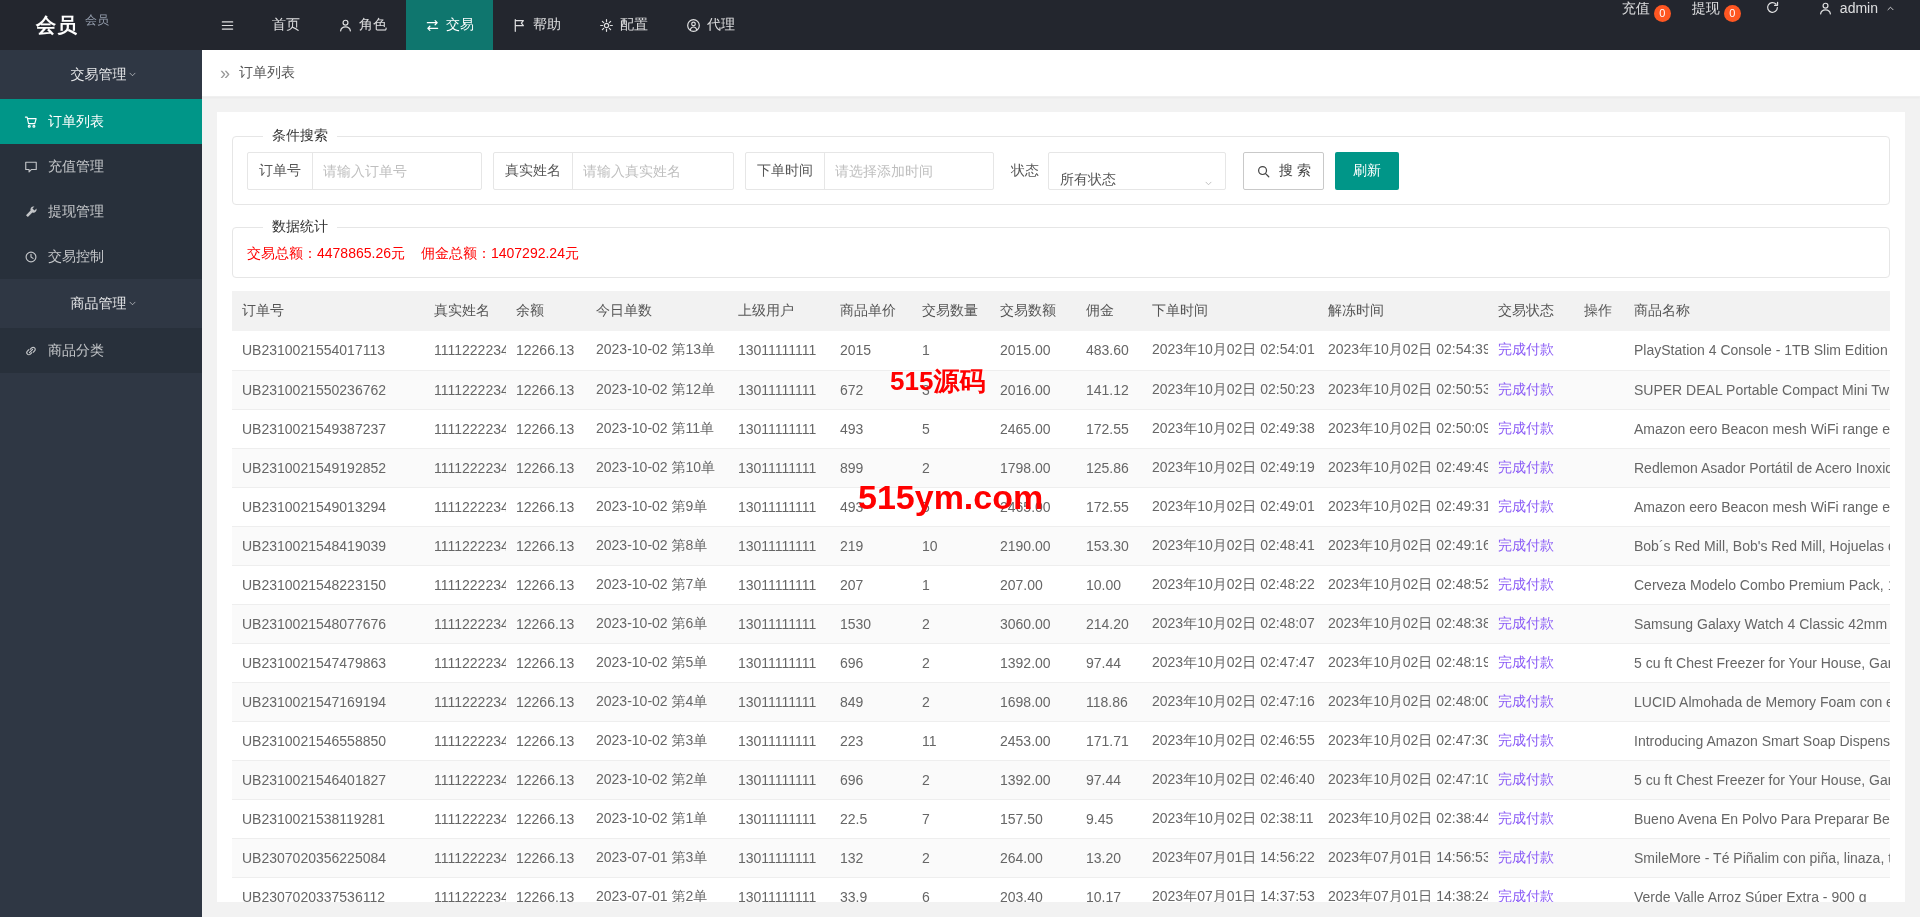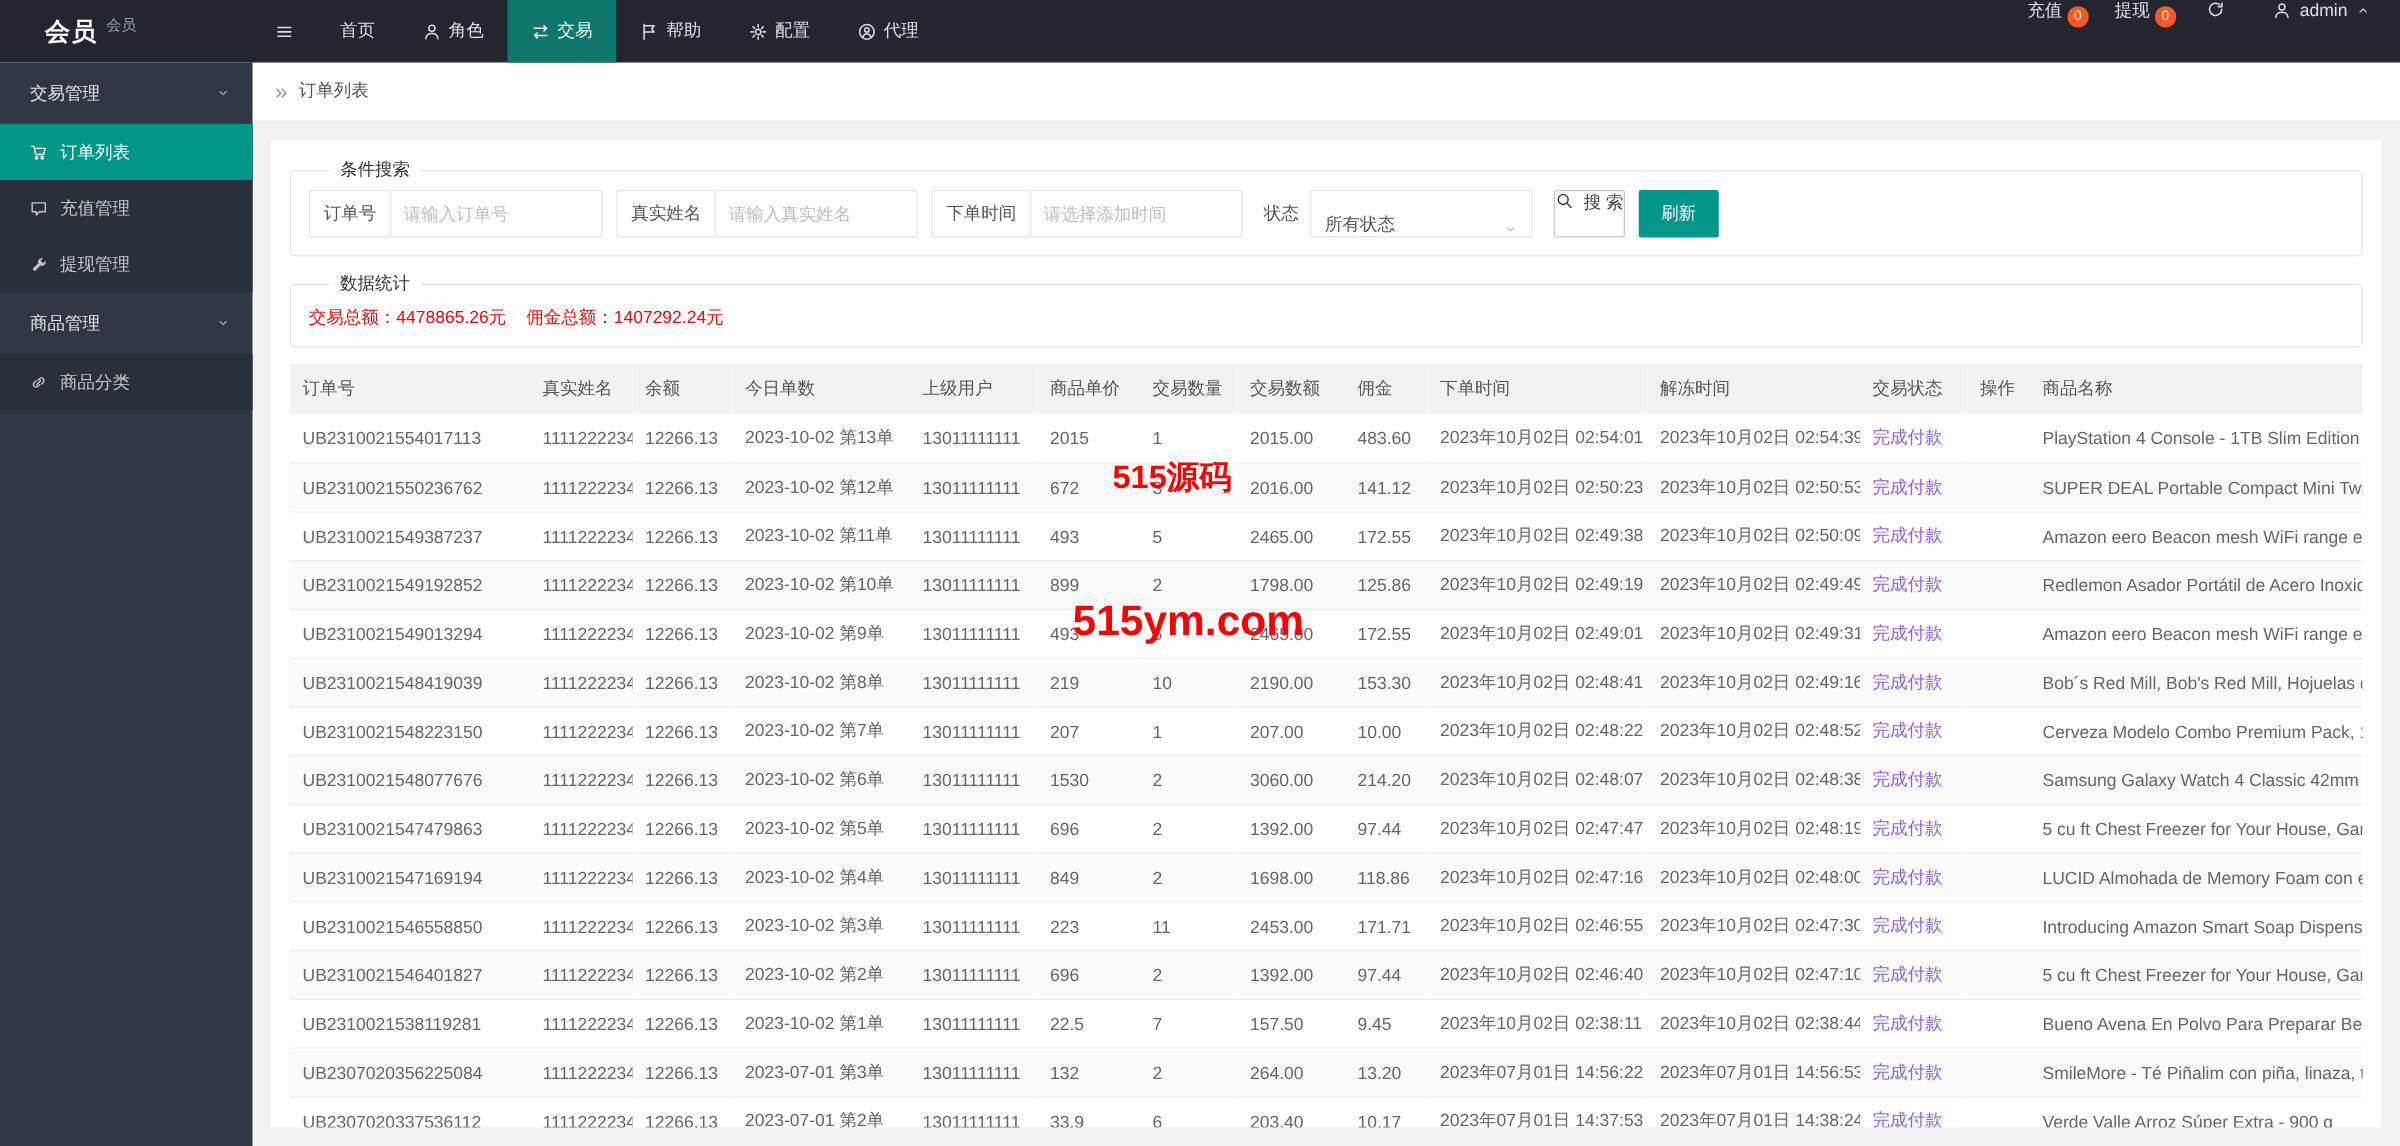--- a/index.html
+++ b/index.html
@@ -19,21 +19,21 @@
   .topnav{display:flex;align-items:stretch}
   .nav-item{display:flex;align-items:center;gap:6px;padding:0 19px;color:rgba(255,255,255,.85);cursor:pointer;font-size:14px;text-decoration:none}
   .nav-item.active{background:#0f766e;color:#fff}
   .header-right{margin-left:auto;display:flex;align-items:flex-start}
   .hr-badge{position:relative;padding:0 26px 0 16px}
   .badge{position:absolute;top:5px;right:5px;min-width:17px;height:17px;line-height:17px;border-radius:9px;background:#ff5722;color:#fff;font-size:11px;text-align:center;padding:0 4px;font-style:normal}
   .user-item{gap:7px;padding-right:24px}
 
   
   .sidebar{position:absolute;top:50px;left:0;bottom:0;width:202px;background:#2f3744;color:rgba(255,255,255,.8);z-index:20}
-  .side-parent{height:49px;display:flex;align-items:center;justify-content:space-between;padding:0 18px 0 24px;cursor:pointer;color:rgba(255,255,255,.88)}
+  .side-parent{height:49px;display:flex;align-items:center;justify-content:center;padding:0 18px 0 24px;cursor:pointer;color:rgba(255,255,255,.88)}
   .side-parent .ico-xs{color:rgba(255,255,255,.6)}
   .side-children{background:#28303b}
   .side-item{height:45px;display:flex;align-items:center;gap:10px;padding-left:24px;cursor:pointer;color:rgba(255,255,255,.72)}
   .side-item .ico{width:14px;height:14px}
   .side-item.active{background:#009688;color:#fff}
 
   
   .main{position:absolute;top:50px;left:202px;right:0;bottom:0;background:#f2f2f2;overflow:hidden}
   .breadcrumb{height:47px;background:#fff;display:flex;align-items:center;padding-left:18px;gap:9px;color:#555;border-bottom:1px solid #f0f0f0;box-shadow:0 1px 2px rgba(0,0,0,.04)}
   .crumb-icon{color:#999;font-size:18px;line-height:1}
@@ -44,21 +44,21 @@
   .search-row{display:flex;align-items:center;gap:11px;margin-top:7px}
   .igroup{display:flex;height:38px;border:1px solid #e6e6e6;border-radius:2px;background:#fff}
   .ilabel{display:flex;align-items:center;padding:0 11px;border-right:1px solid #e6e6e6;color:#565656;white-space:nowrap}
   .igroup input{border:none;outline:none;padding:0 10px;font-size:14px;color:#333;font-family:inherit;width:160px;background:transparent}
   .igroup input.w-lg{width:168px}
   .igroup input::placeholder{color:#bfbfbf}
   .status-wrap{display:flex;align-items:center;margin-left:6px}
   .plabel{color:#565656;margin-right:9px;white-space:nowrap}
   .select{display:flex;align-items:flex-end;justify-content:space-between;width:178px;height:38px;border:1px solid #e6e6e6;border-radius:2px;padding:0 11px;color:#555;cursor:pointer;background:#fff}
   .select .ico-xs{color:#bbb}
-  .btn-search{display:flex;gap:8px;height:38px;padding:0 0;background:#fff;border:1px solid #c9c9c9;border-radius:2px;font-size:14px;color:#444;cursor:pointer;font-family:inherit;margin-left:6px}
+  .btn-search{display:flex;align-items:center;gap:8px;height:38px;padding:0 12px;background:#fff;border:1px solid #c9c9c9;border-radius:2px;font-size:14px;color:#444;cursor:pointer;font-family:inherit;margin-left:6px}
   .btn-refresh{height:38px;padding:0 18px;background:#009688;border:none;border-radius:2px;color:#fff;font-size:14px;cursor:pointer;font-family:inherit}
   .stats-row{margin-top:9px;display:flex;gap:16px}
   .red{color:#ff0000;font-size:14px}
 
   .table-wrap{overflow:hidden}
   table{width:100%;border-collapse:collapse;table-layout:fixed}
   th{background:#f2f2f2;height:40px;text-align:left;padding:0 10px;font-weight:normal;color:#555;white-space:nowrap;overflow:hidden;font-size:14px}
   td{height:39px;padding:0 10px;border-bottom:1px solid #eee;color:#666;white-space:nowrap;overflow:hidden;font-size:14px}
   td.status{color:#8b5cf6}
   tbody tr:nth-of-type(even){background:#fafafa}
@@ -166,20 +166,27 @@
       <svg class="ico" viewBox="0 0 16 16">
           <path d="M2 2.6h12v8.2H8.6L5.8 13.6v-2.8H2z"></path>
         </svg>
       <span>充值管理</span>
     </div>
     <div class="side-item">
       <svg class="ico fill" viewBox="0 0 16 16">
           <path d="M10.9 1.6a3.6 3.6 0 0 0-3.4 4.8L2.3 11.6l2.1 2.1 5.2-5.2a3.6 3.6 0 0 0 4.7-4.4L12 6.4 9.6 4l2.3-2.3a3.6 3.6 0 0 0-1-.1z"></path>
         </svg>
       <span>提现管理</span>
+    </div>
+    <div class="side-item">
+      <svg class="ico" viewBox="0 0 16 16">
+          <circle cx="8" cy="8" r="5.6"></circle>
+          <path d="M8 4.8V8l2.3 1.6"></path>
+        </svg>
+      <span>交易控制</span>
     </div>
   </div>
   <div class="side-parent">
     <span>商品管理</span>
     <svg class="ico ico-xs" viewBox="0 0 16 16">
         <path d="M4.3 6.1 8 9.8l3.7-3.7"></path>
       </svg>
   </div>
   <div class="side-children">
     <div class="side-item">

